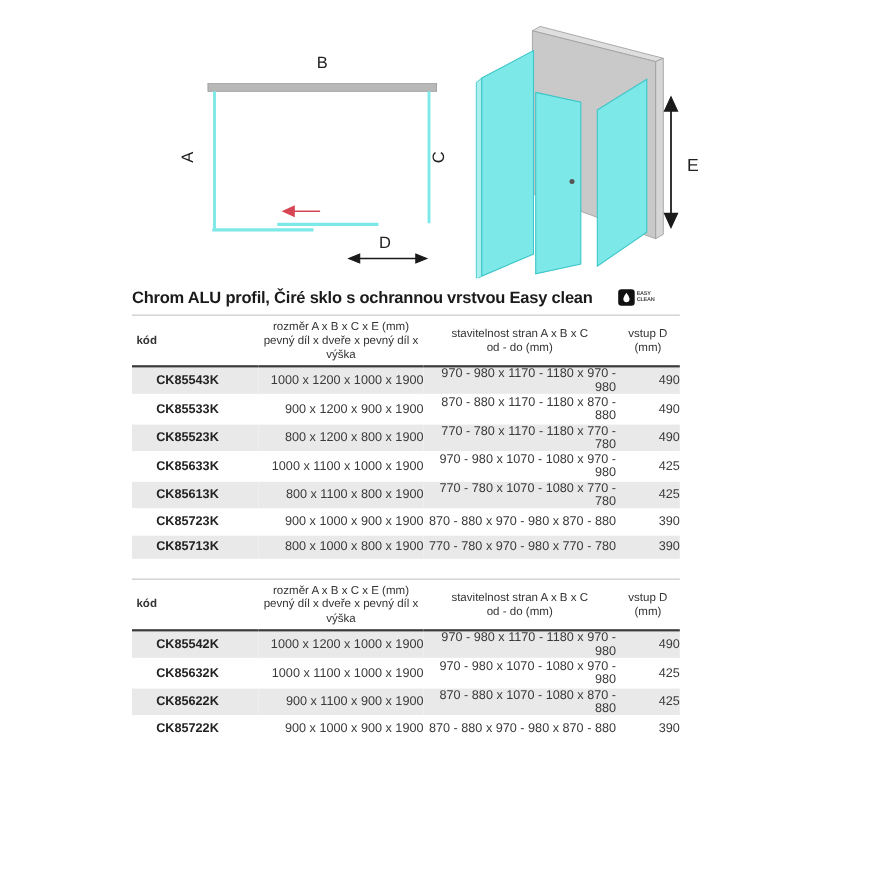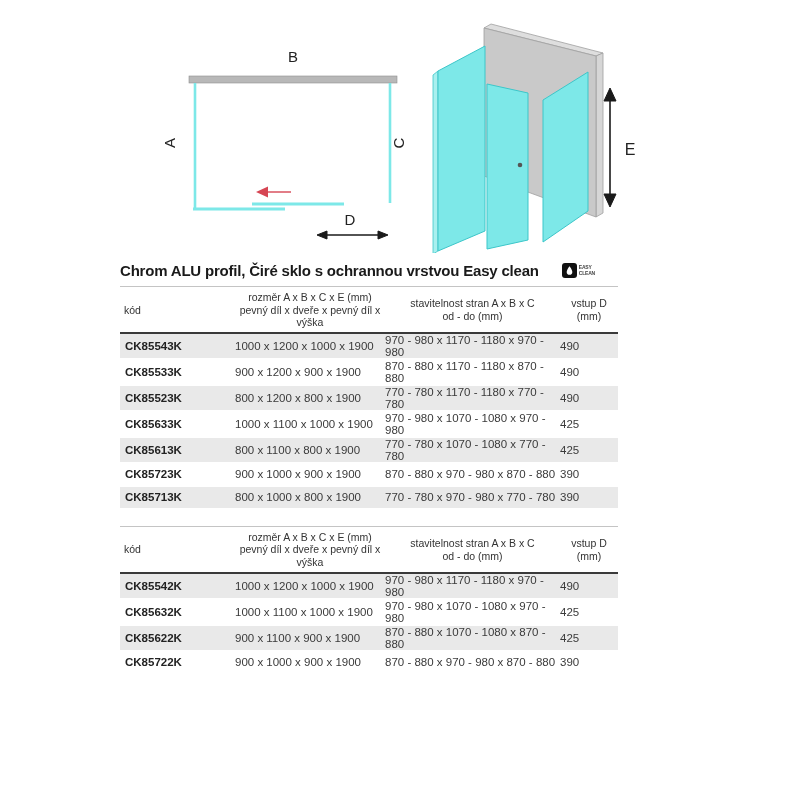--- a/index.html
+++ b/index.html
@@ -17,24 +17,24 @@
   .ec-badge{display:inline-flex;align-items:center;gap:2px;}
   .ec-badge .ec-box{width:15px;height:15px;background:#111;border-radius:3px;
                     display:inline-flex;align-items:center;justify-content:center;}
   .ec-badge .ec-txt{display:inline-flex;flex-direction:column;font-size:5px;
                     font-weight:bold;color:#444;line-height:1.1;}
 
   table{border-collapse:collapse;width:498px;table-layout:fixed;}
   thead tr{border-top:1px solid #c4c4c4;border-bottom:2px solid #3a3a3a;}
   th{font-weight:normal;font-size:10.5px;color:#333;line-height:1.2;
      padding:4px 0 3px 0;vertical-align:middle;}
-  th.col-code{text-align:left;padding-left:4px;}
-  td{font-size:11.5px;height:21px;text-align:left;color:#3a3a3a;
+  th.col-code{text-align:left;padding-left:4px;font-weight:bold;}
+  td{font-size:11.5px;height:21px;text-align:right;color:#3a3a3a;
      border-bottom:2px solid #fff;padding:0;}
-  td:first-child{text-align:left;padding-left:5px;font-weight:bold;color:#222;}
+  td:first-child{text-align:left;padding-left:22px;font-weight:bold;color:#222;}
   tbody tr:nth-child(odd) td{background:#e9e9e9;}
   .section2{margin-top:16px;}
 </style>
 </head>
 <body>
 
 <svg id="diagram-plan" width="290" height="230" viewBox="0 0 290 230">
   <text x="155" y="34" font-size="15" fill="#222" text-anchor="middle">B</text>
   <rect x="51" y="48" width="208" height="7" fill="#b8b8b8" stroke="#8f8f8f" stroke-width="0.6"></rect>
   <line x1="57" y1="55" x2="57" y2="181" stroke="#7de8e8" stroke-width="2.6"></line>

